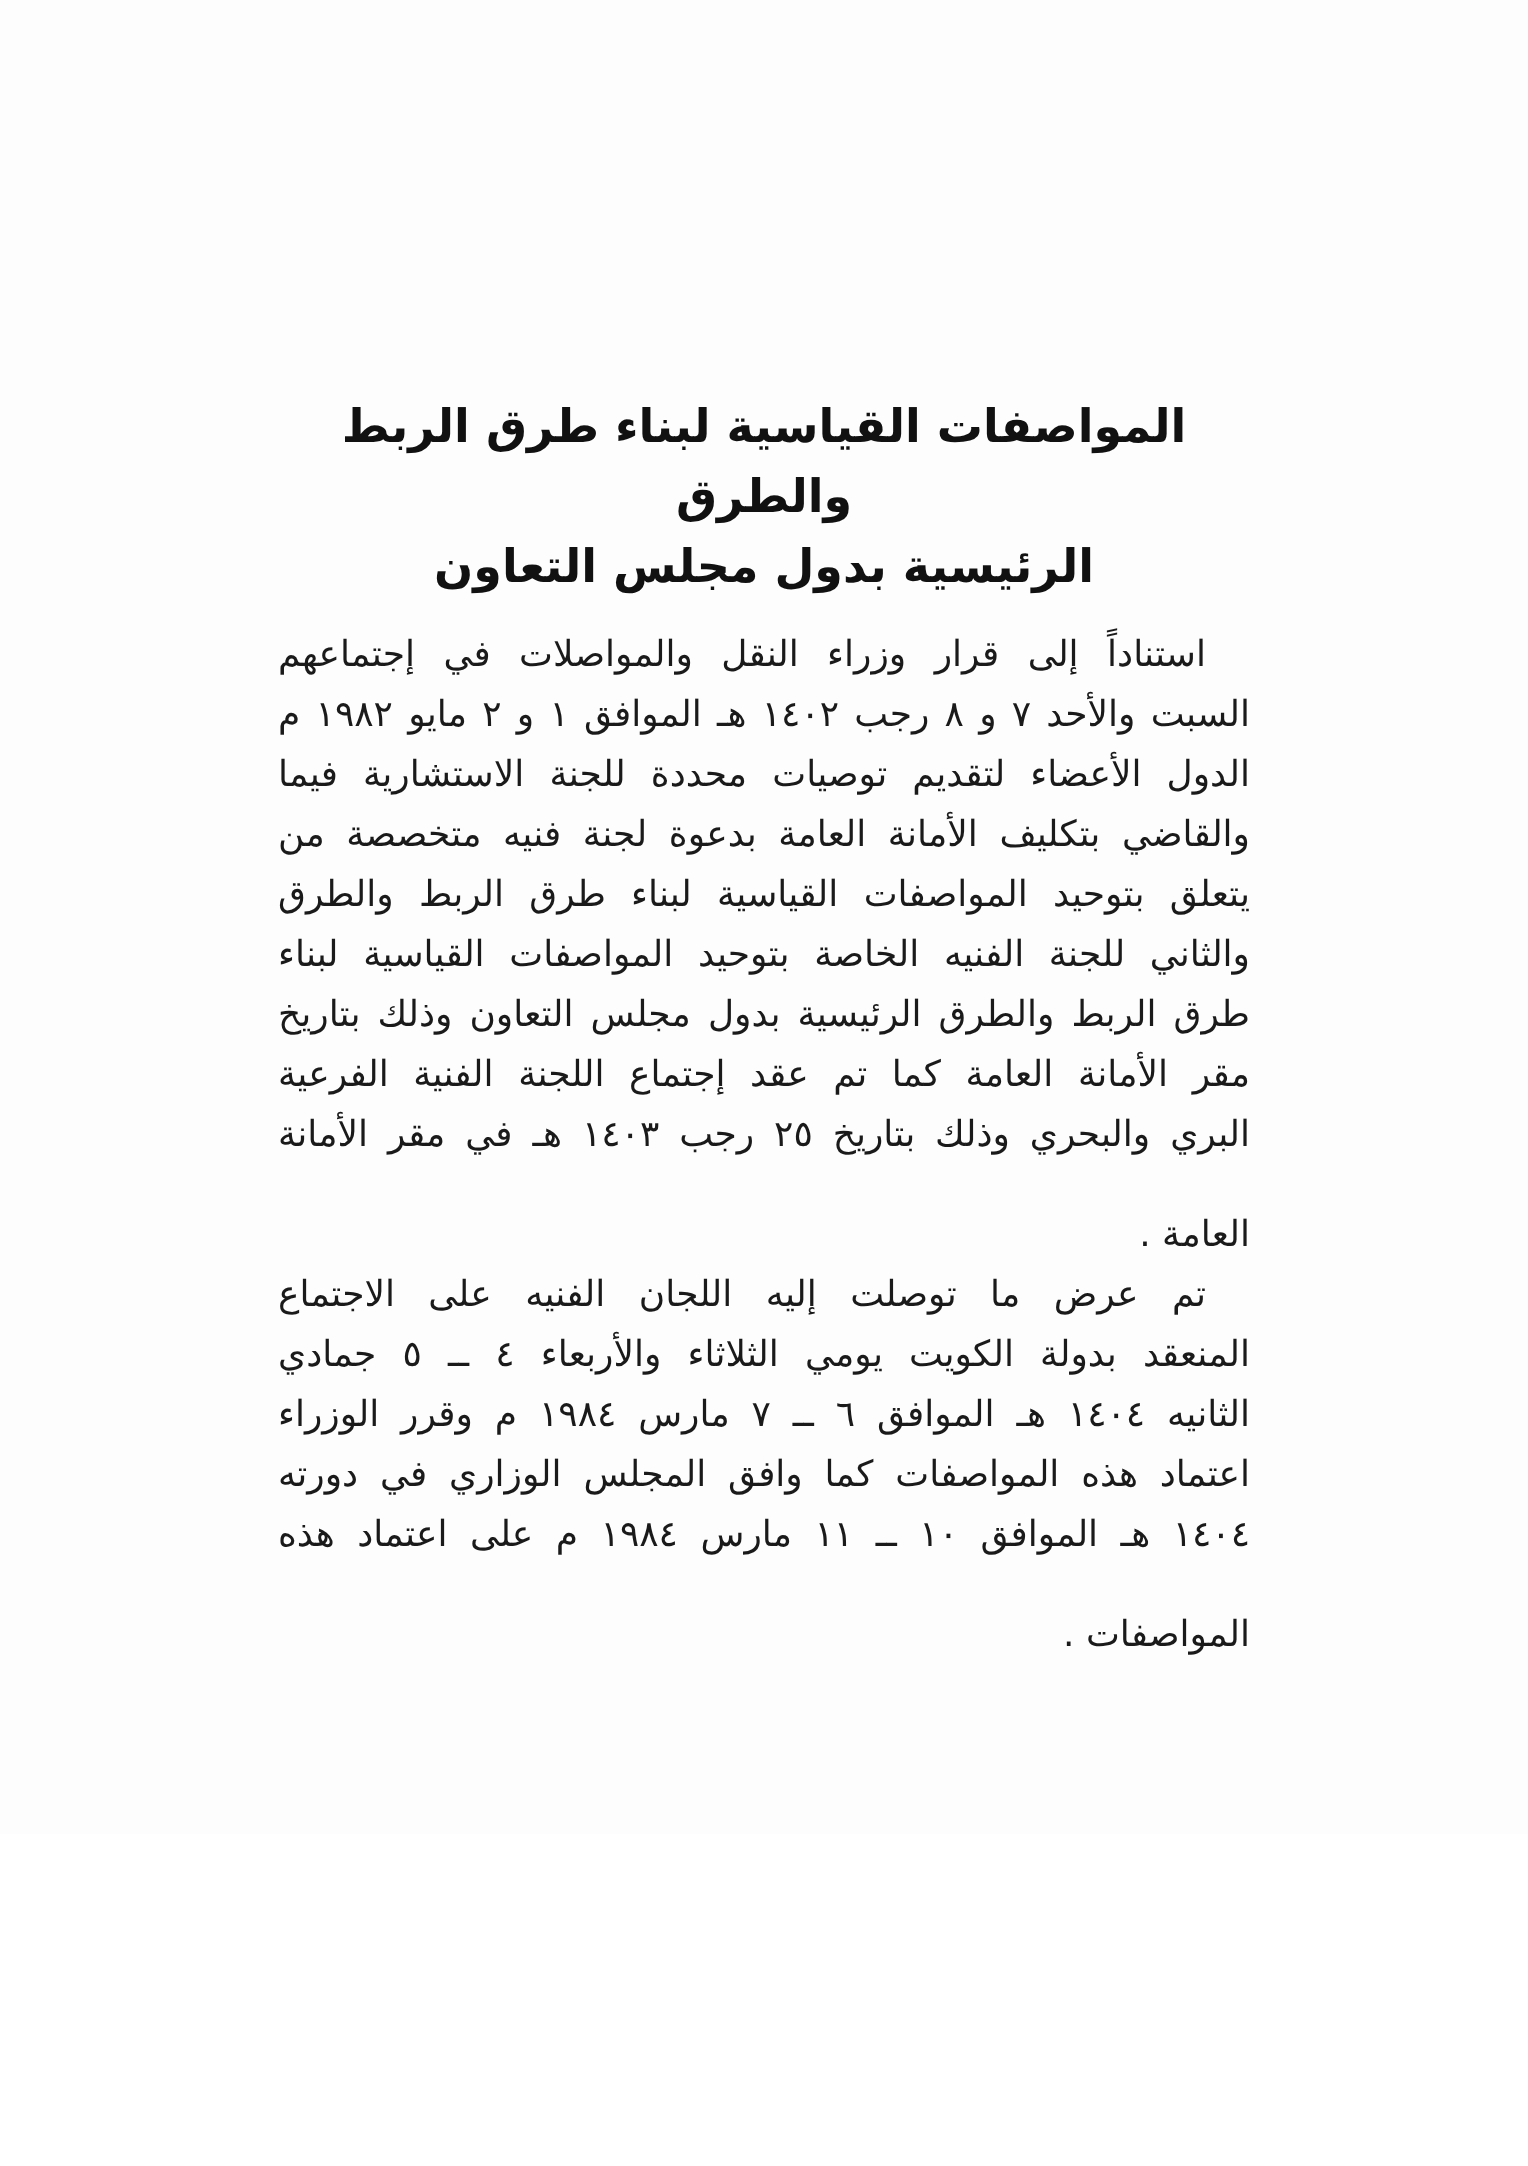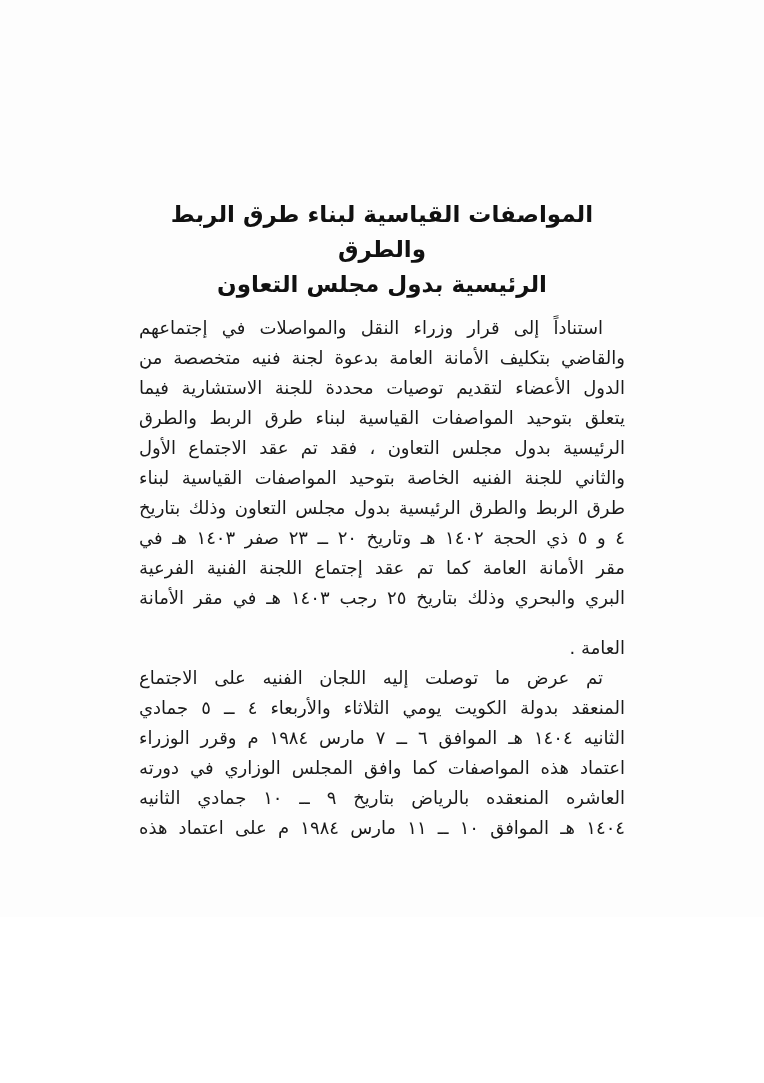--- a/index.html
+++ b/index.html
@@ -64,37 +64,36 @@
 <div class="sheet">
   <div class="text-block">
 
     <h1 class="doc-title">
       <span class="title-line">المواصفات القياسية لبناء طرق الربط والطرق</span>
       <span class="title-line">الرئيسية بدول مجلس التعاون</span>
     </h1>
 
     <div class="para">
       <span class="line indent">استناداً إلى قرار وزراء النقل والمواصلات في إجتماعهم</span>
+      <span class="line">السبت والأحد ٧ و ٨ رجب ١٤٠٢ هـ الموافق ١ و ٢ مايو ١٩٨٢ م</span>
+      <span class="line">الدول الأعضاء لتقديم توصيات محددة للجنة الاستشارية فيما</span>
       <span class="line">والقاضي بتكليف الأمانة العامة بدعوة لجنة فنيه متخصصة من</span>
-      <span class="line">الدول الأعضاء لتقديم توصيات محددة للجنة الاستشارية فيما</span>
       <span class="line">يتعلق بتوحيد المواصفات القياسية لبناء طرق الربط والطرق</span>
-      <span class="line">الرئيسية بدول مجلس التعاون ، فقد تم عقد الاجتماع الأول</span>
       <span class="line">والثاني للجنة الفنيه الخاصة بتوحيد المواصفات القياسية لبناء</span>
       <span class="line">طرق الربط والطرق الرئيسية بدول مجلس التعاون وذلك بتاريخ</span>
-      <span class="line">٤ و ٥ ذي الحجة ١٤٠٢ هـ وتاريخ ٢٠ ــ ٢٣ صفر ١٤٠٣ هـ في</span>
       <span class="line">مقر الأمانة العامة كما تم عقد إجتماع اللجنة الفنية الفرعية</span>
       <span class="line">البري والبحري وذلك بتاريخ ٢٥ رجب ١٤٠٣ هـ في مقر الأمانة</span>
       <span class="line end">العامة .</span>
     </div>
 
     <div class="para">
       <span class="line indent">تم عرض ما توصلت إليه اللجان الفنيه على الاجتماع</span>
       <span class="line">المنعقد بدولة الكويت يومي الثلاثاء والأربعاء ٤ ــ ٥ جمادي</span>
       <span class="line">الثانيه ١٤٠٤ هـ الموافق ٦ ــ ٧ مارس ١٩٨٤ م وقرر الوزراء</span>
       <span class="line">اعتماد هذه المواصفات كما وافق المجلس الوزاري في دورته</span>
-      <span class="line">العاشره المنعقده بالرياض بتاريخ ٩ ــ ١٠ جمادي الثانيه</span>
       <span class="line">١٤٠٤ هـ الموافق ١٠ ــ ١١ مارس ١٩٨٤ م على اعتماد هذه</span>
+      <span class="line end">المواصفات .</span>
     </div>
 
   </div>
 
   <div class="page-number">٢</div>
 </div>
 
 </body></html>

